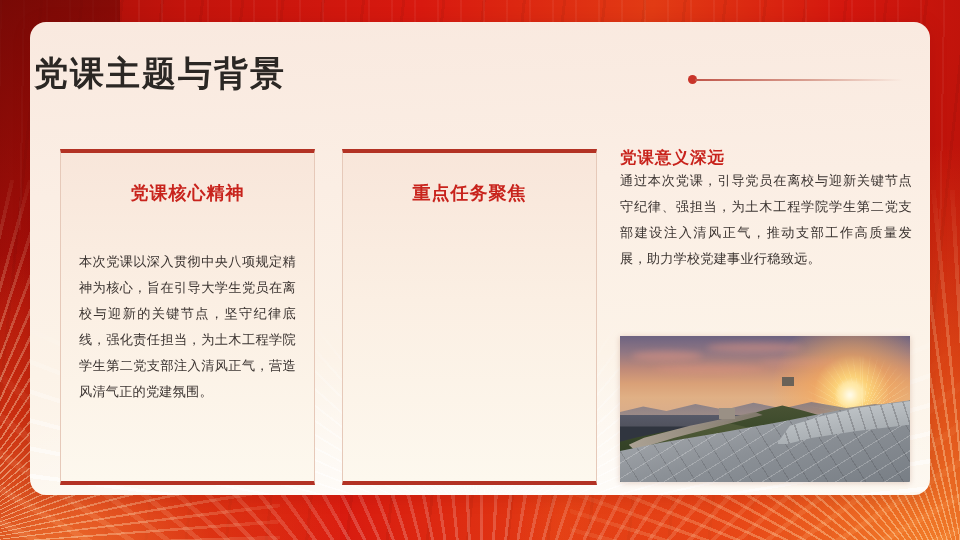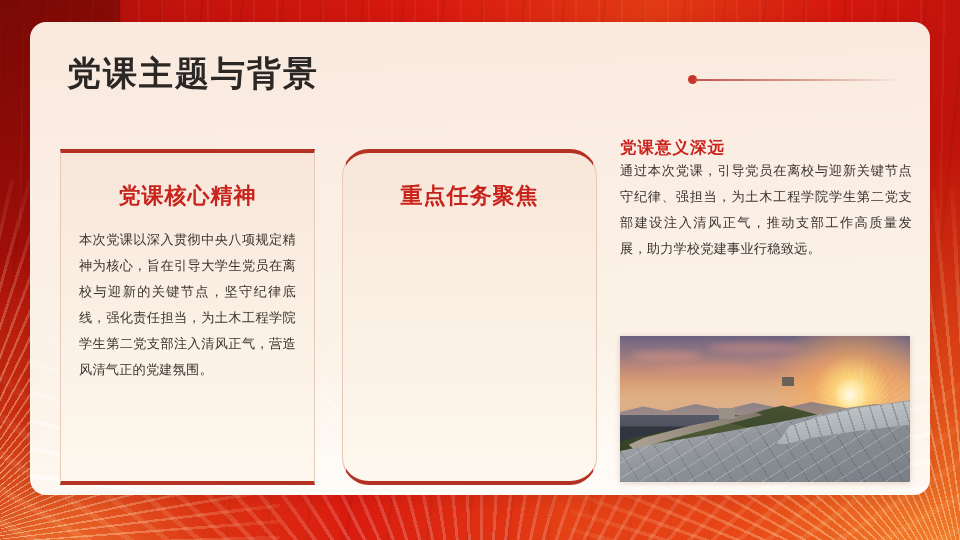--- a/index.html
+++ b/index.html
@@ -85,21 +85,21 @@
     background:repeating-conic-gradient(from 182deg at 50% 100%,
       rgba(255,255,255,0.85) 0deg,rgba(255,255,255,0.85) 0.55deg,
       rgba(255,255,255,0) 0.55deg,rgba(255,255,255,0) 3.4deg);
     -webkit-mask-image:linear-gradient(to top,rgba(0,0,0,.9) 0%,rgba(0,0,0,0) 95%);
             mask-image:linear-gradient(to top,rgba(0,0,0,.9) 0%,rgba(0,0,0,0) 95%);
     pointer-events:none;
   }
 
   
   .page-title{
-    position:absolute;left:67px;top:56px;
+    position:absolute;left:34px;top:56px;
     font-size:34px;font-weight:bold;color:#2b2724;letter-spacing:2px;
     line-height:1;
   }
   .title-deco{position:absolute;left:688px;top:75px;width:215px;height:9px;}
   .title-deco .dot{
     position:absolute;left:0;top:0;width:9px;height:9px;border-radius:50%;
     background:#c9342a;
   }
   .title-deco .line{
     position:absolute;left:7px;top:3.5px;height:2px;width:208px;
@@ -111,36 +111,36 @@
     position:absolute;top:149px;height:336px;
     background:linear-gradient(180deg,#f8e6da 0%,#fbefe3 45%,#fdf8ee 100%);
     border-left:1px solid #e6c9b9;
     border-right:1px solid #e6c9b9;
     border-top:4px solid #b33224;
     border-bottom:4px solid #b33224;
     box-sizing:border-box;
     padding:0 18px;
   }
   #card-1{left:60px;width:255px;}
-  #card-2{left:342px;width:255px;border-radius:27px;}
+  #card-2{left:342px;width:255px;}
 
   .card-title{
     margin-top:28px;
     text-align:center;
-    font-size:22px;font-weight:bold;color:#c8231c;letter-spacing:1px;
+    font-size:18px;font-weight:bold;color:#c8231c;letter-spacing:1px;
   }
   .card-body{
-    margin-top:16px;
+    margin-top:44px;
     font-size:13.2px;line-height:26px;color:#3a3330;
     text-align:justify;text-justify:inter-ideograph;
     letter-spacing:.2px;
   }
 
   
-  .right-col{position:absolute;left:620px;top:138px;width:292px;}
+  .right-col{position:absolute;left:620px;top:148px;width:292px;}
   .right-title{
     font-size:16.5px;font-weight:bold;color:#c8231c;letter-spacing:1px;
     line-height:1.2;
   }
   .right-body{
     font-size:13.2px;line-height:26px;color:#3a3330;
     text-align:justify;text-justify:inter-ideograph;
     letter-spacing:.2px;
   }
 

